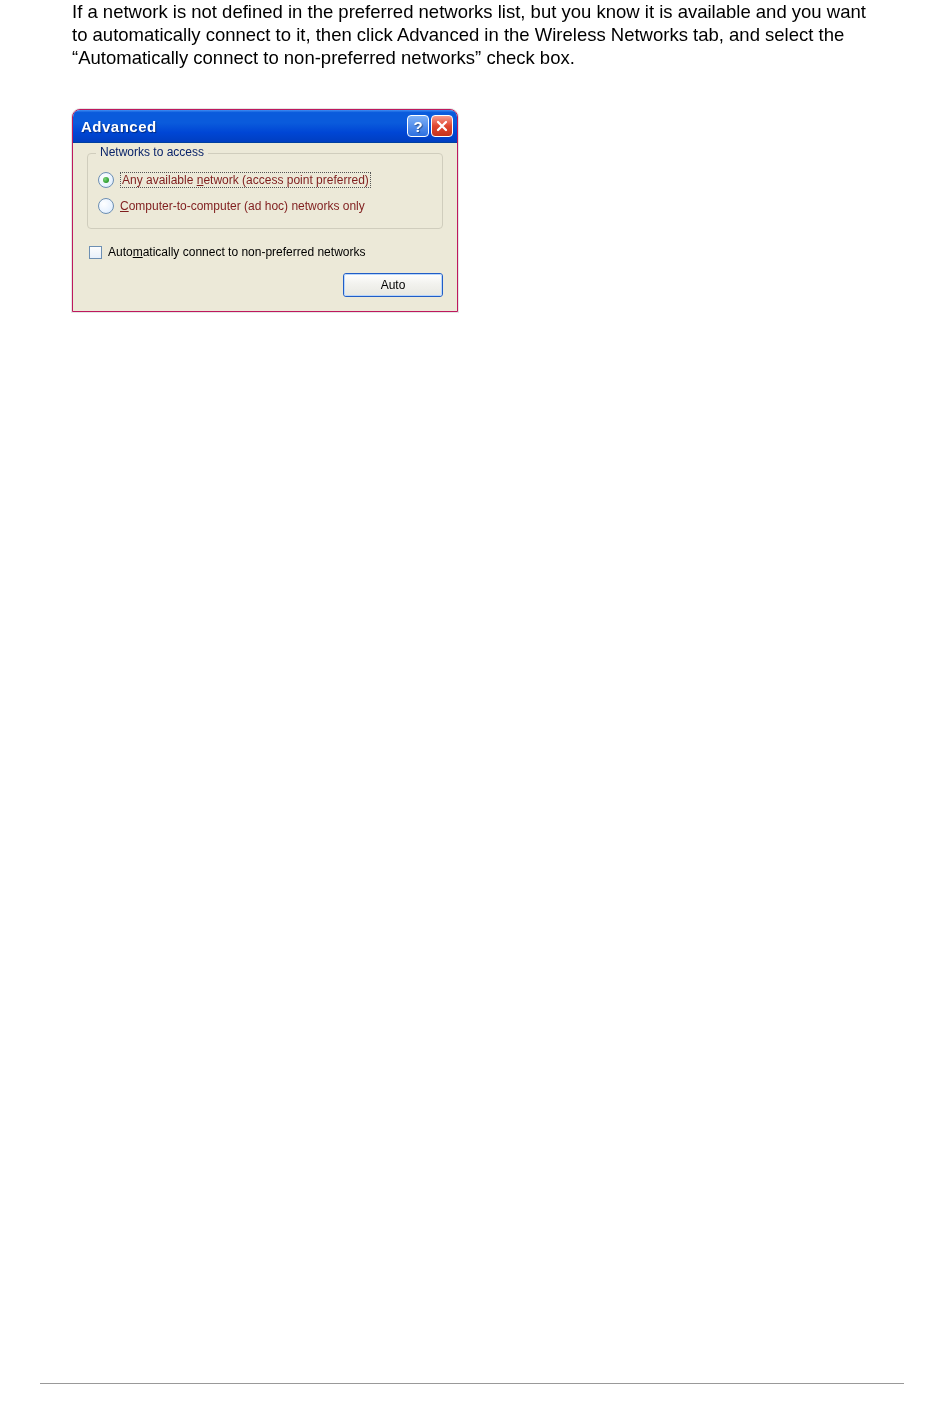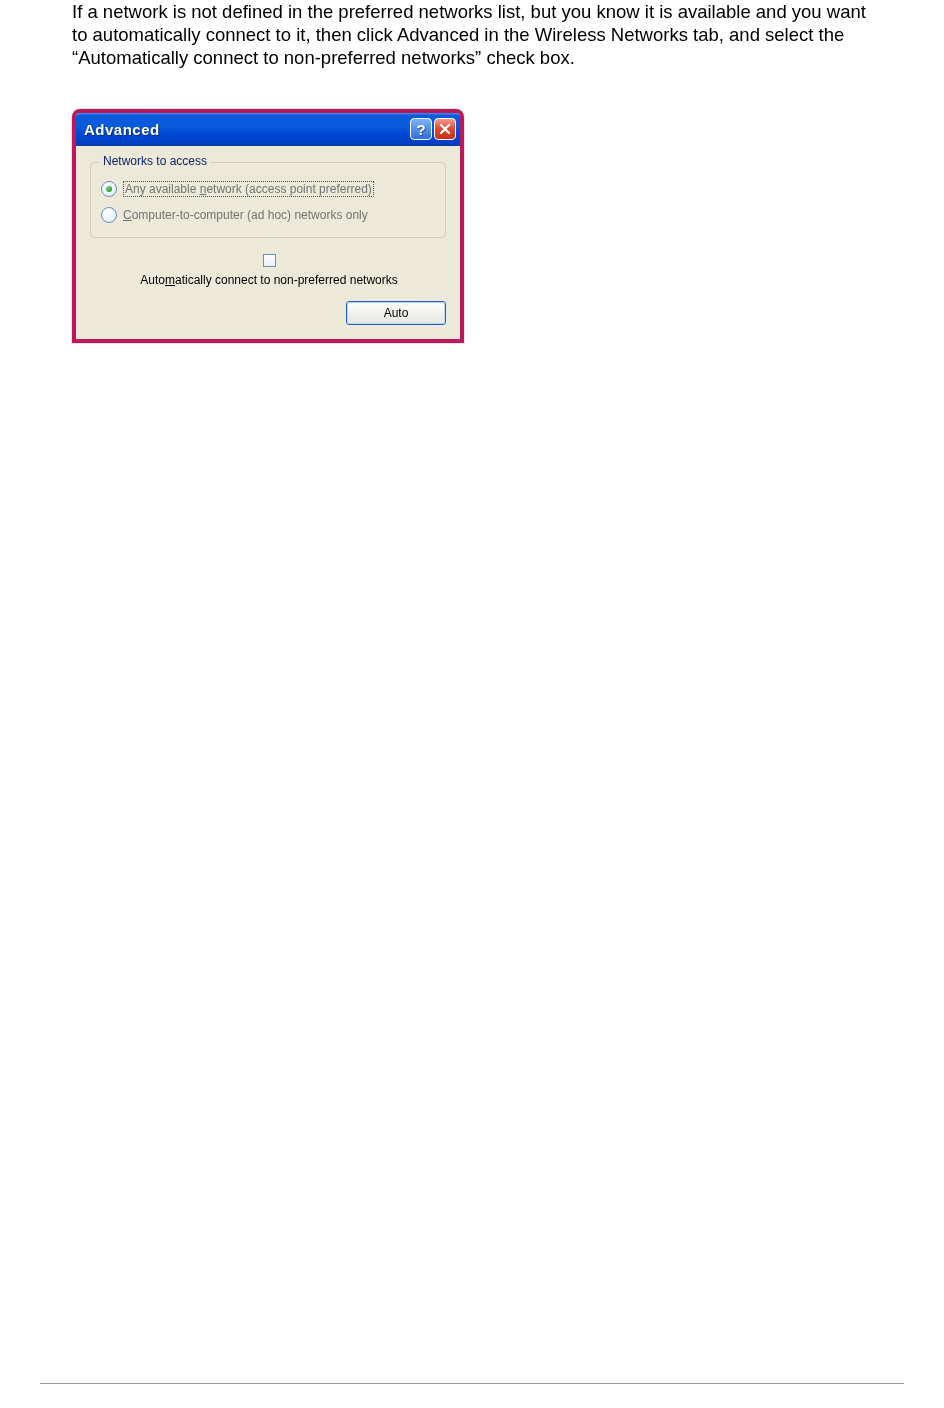--- a/index.html
+++ b/index.html
@@ -19,21 +19,21 @@
     font-size: 18.5px;
     line-height: 1.25;
     margin-top: 0;
     margin-bottom: 40px;
   }
   .dialog-wrap {
     margin-left: 0px;
   }
   .dialog {
     width: 384px;
-    border: 4px solid #be185d;
+    border: 1px solid #be185d;
     border-radius: 8px 8px 0 0;
     background: #ece9d8;
     font-family: Tahoma, Arial, sans-serif;
     box-shadow: 0 0 0 1px rgba(0,0,0,.1);
     overflow: hidden;
   }
   .titlebar {
     height: 32px;
     background: linear-gradient(to bottom,
       #3f8cf3 0%, #0a5bdc 8%, #0a5bdc 40%, #0046d5 70%, #003ec1 100%);
@@ -78,37 +78,36 @@
   }
   .tbtn-close svg { display:block; }
   .client {
     padding: 10px 14px 14px 14px;
   }
   .groupbox {
     border: 1px solid #d0cdbd;
     border-radius: 4px;
     padding: 14px 10px 12px 10px;
     position: relative;
-    margin-top: 6px;
   }
   .group-legend {
     position: absolute;
     top: -9px;
     left: 8px;
     background: #ece9d8;
     padding: 0 4px;
     color: #0a246a;
     font-size: 12px;
   }
   .radio-row {
     display: flex;
     align-items: center;
     gap: 6px;
     font-size: 12px;
-    color: #737373;
+    color: #7f1d1d;
     margin: 4px 0 10px 0;
   }
   .radio-row:last-child { margin-bottom: 2px; }
   .radio {
     width: 14px;
     height: 14px;
     border-radius: 50%;
     border: 1px solid #6d8fb3;
     background: radial-gradient(circle at 35% 35%, #fff 0%, #e9f3ff 60%, #cfe2f7 100%);
     display: inline-flex;
@@ -126,21 +125,20 @@
     border: 1px dotted #555;
     padding: 0 1px;
   }
   .underline-hint { text-decoration: underline; }
   .checkbox-row {
     display: flex;
     align-items: center;
     gap: 6px;
     font-size: 12px;
     margin: 16px 0 14px 2px;
-    flex-direction: column;
   }
   .checkbox {
     width: 13px;
     height: 13px;
     border: 1px solid #6d8fb3;
     background: linear-gradient(to bottom, #fdfdfd, #e8f0fa);
     box-sizing: border-box;
     flex-shrink:0;
   }
   .button-row {

